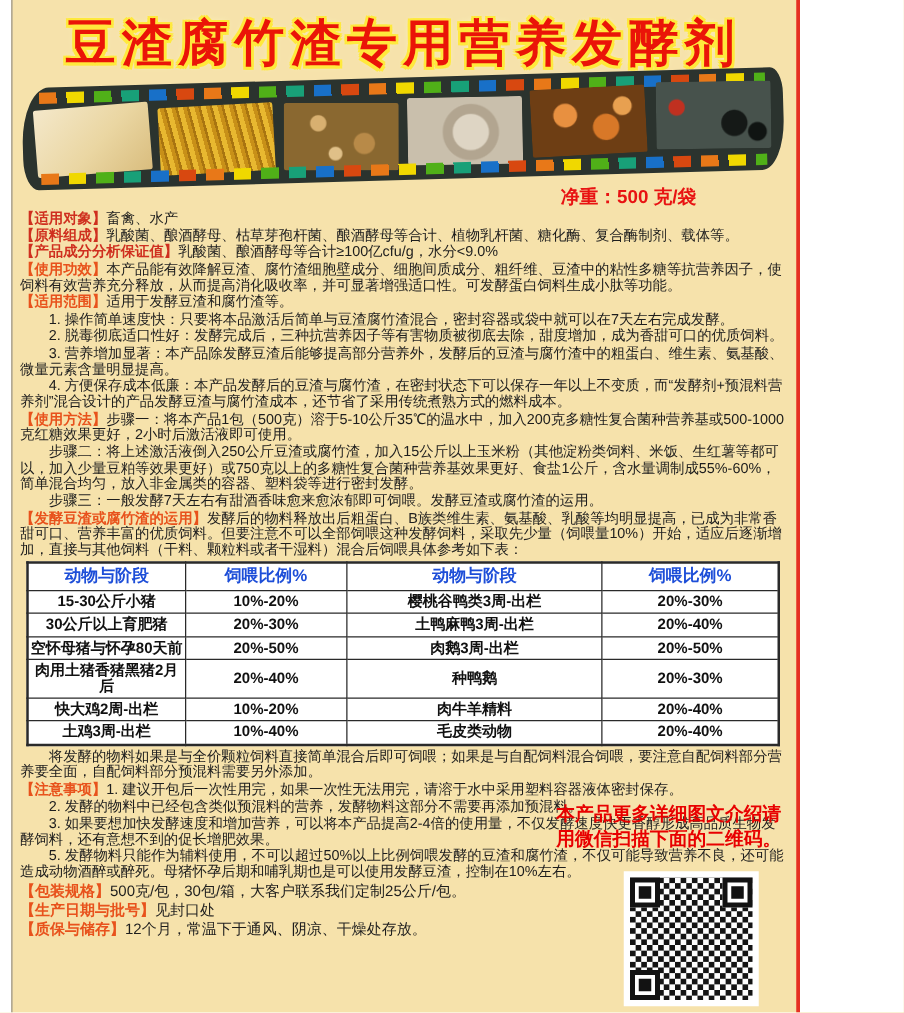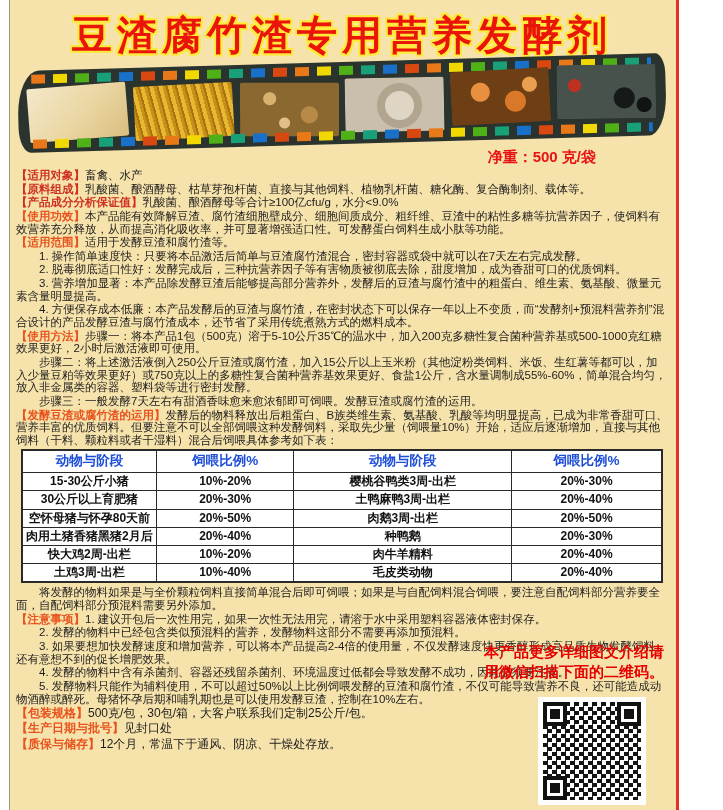--- a/index.html
+++ b/index.html
@@ -1,17 +1,17 @@
 <!DOCTYPE html>
 <html><head>
 <meta charset="utf-8">
 <style>
   html,body{margin:0;padding:0;}
   body{font-family:"Liberation Sans",sans-serif;background:#ffffff;}
-  .page{position:relative;width:679px;height:810px;background:#ffffff;overflow:hidden;}
+  .page{position:relative;width:624px;height:810px;background:#ffffff;overflow:hidden;padding-left:16px;}
   .sheet{position:absolute;left:9px;top:0;right:0;bottom:0;background:#f6e2ab;
          border-left:1px solid #9a9488;border-right:3px solid #e63022;
          padding:2px 8px 0 6px;overflow:hidden;box-sizing:border-box;}
   
   .title{margin:10px 0 4px 0;text-align:center;font-size:40px;line-height:46px;font-weight:bold;
          color:#ea1408;letter-spacing:5px;
          text-shadow:-2px -2px 0 #ffe93c,2px -2px 0 #ffe93c,-2px 2px 0 #ffe93c,2px 2px 0 #ffe93c,
                      0 -2px 0 #ffe93c,0 2px 0 #ffe93c,-2px 0 0 #ffe93c,2px 0 0 #ffe93c,0 0 6px #fff6c0;}
   
   .strip{position:relative;height:82px;margin:4px 2px 2px 2px;background:#2b332e;
@@ -86,21 +86,21 @@
         <div class="photo p5"></div>
         <div class="photo p6"></div>
       </div>
     </div>
 
     <div class="netweight">净重：500 克/袋</div>
 
 
     <div class="txt">
       <p><span class="lblA">【适用对象】</span><span>畜禽、水产</span></p>
-      <p><span class="lblA">【原料组成】</span><span>乳酸菌、酿酒酵母、枯草芽孢杆菌、直接与其他饲料、植物乳杆菌、糖化酶、复合酶制剂、载体等。</span></p>
+      <p><span class="lblA">【原料组成】</span><span>乳酸菌、酿酒酵母、枯草芽孢杆菌、酿酒酵母等合计、植物乳杆菌、糖化酶、复合酶制剂、载体等。</span></p>
       <p><span class="lblA">【产品成分分析保证值】</span><span>乳酸菌、酿酒酵母等合计≥100亿cfu/g，水分&lt;9.0%</span></p>
       <p><span class="lblB">【使用功效】</span><span>本产品能有效降解豆渣、腐竹渣细胞壁成分、细胞间质成分、粗纤维、豆渣中的粘性多糖等抗营养因子，使饲料有效营养充分释放，从而提高消化吸收率，并可显著增强适口性。可发酵蛋白饲料生成小肽等功能。</span></p>
       <p><span class="lblB">【适用范围】</span><span>适用于发酵豆渣和腐竹渣等。</span></p>
 
       <p class="indent">1. 操作简单速度快：只要将本品激活后简单与豆渣腐竹渣混合，密封容器或袋中就可以在7天左右完成发酵。</p>
       <p class="indent">2. 脱毒彻底适口性好：发酵完成后，三种抗营养因子等有害物质被彻底去除，甜度增加，成为香甜可口的优质饲料。</p>
       <p class="indent">3. 营养增加显著：本产品除发酵豆渣后能够提高部分营养外，发酵后的豆渣与腐竹渣中的粗蛋白、维生素、氨基酸、微量元素含量明显提高。</p>
       <p class="indent">4. 方便保存成本低廉：本产品发酵后的豆渣与腐竹渣，在密封状态下可以保存一年以上不变质，而“发酵剂+预混料营养剂”混合设计的产品发酵豆渣与腐竹渣成本，还节省了采用传统煮熟方式的燃料成本。</p>
 
       <p><span class="lblB">【使用方法】</span><span>步骤一：将本产品1包（500克）溶于5-10公斤35℃的温水中，加入200克多糖性复合菌种营养基或500-1000克红糖效果更好，2小时后激活液即可使用。</span></p>
@@ -160,21 +160,20 @@
               <td>20%-40%</td>
             </tr>
       </tbody>
         </table>
 
       <p class="indent">将发酵的物料如果是与全价颗粒饲料直接简单混合后即可饲喂；如果是与自配饲料混合饲喂，要注意自配饲料部分营养要全面，自配饲料部分预混料需要另外添加。</p>
 
       <p><span class="lblB">【注意事项】</span><span>1. 建议开包后一次性用完，如果一次性无法用完，请溶于水中采用塑料容器液体密封保存。</span></p>
       <p class="indent">2. 发酵的物料中已经包含类似预混料的营养，发酵物料这部分不需要再添加预混料。</p>
       <p class="indent">3. 如果要想加快发酵速度和增加营养，可以将本产品提高2-4倍的使用量，不仅发酵速度快更香醇形成高品质生物发酵饲料，还有意想不到的促长增肥效果。</p>
-      <p class="indent">4. 发酵的物料中含有杀菌剂、容器还残留杀菌剂、环境温度过低都会导致发酵不成功，因此必须要注意。</p>
       <p class="indent">5. 发酵物料只能作为辅料使用，不可以超过50%以上比例饲喂发酵的豆渣和腐竹渣，不仅可能导致营养不良，还可能造成动物酒醉或醉死。母猪怀孕后期和哺乳期也是可以使用发酵豆渣，控制在10%左右。</p>
 
       <p class="footline"><span class="lblB">【包装规格】</span><span>500克/包，30包/箱，大客户联系我们定制25公斤/包。</span></p>
       <p class="footline"><span class="lblB">【生产日期与批号】</span><span>见封口处</span></p>
       <p class="footline"><span class="lblB">【质保与储存】</span><span>12个月，常温下于通风、阴凉、干燥处存放。</span></p>
 
     </div>
 
     <div class="promo">
       <div>本产品更多详细图文介绍请</div>

